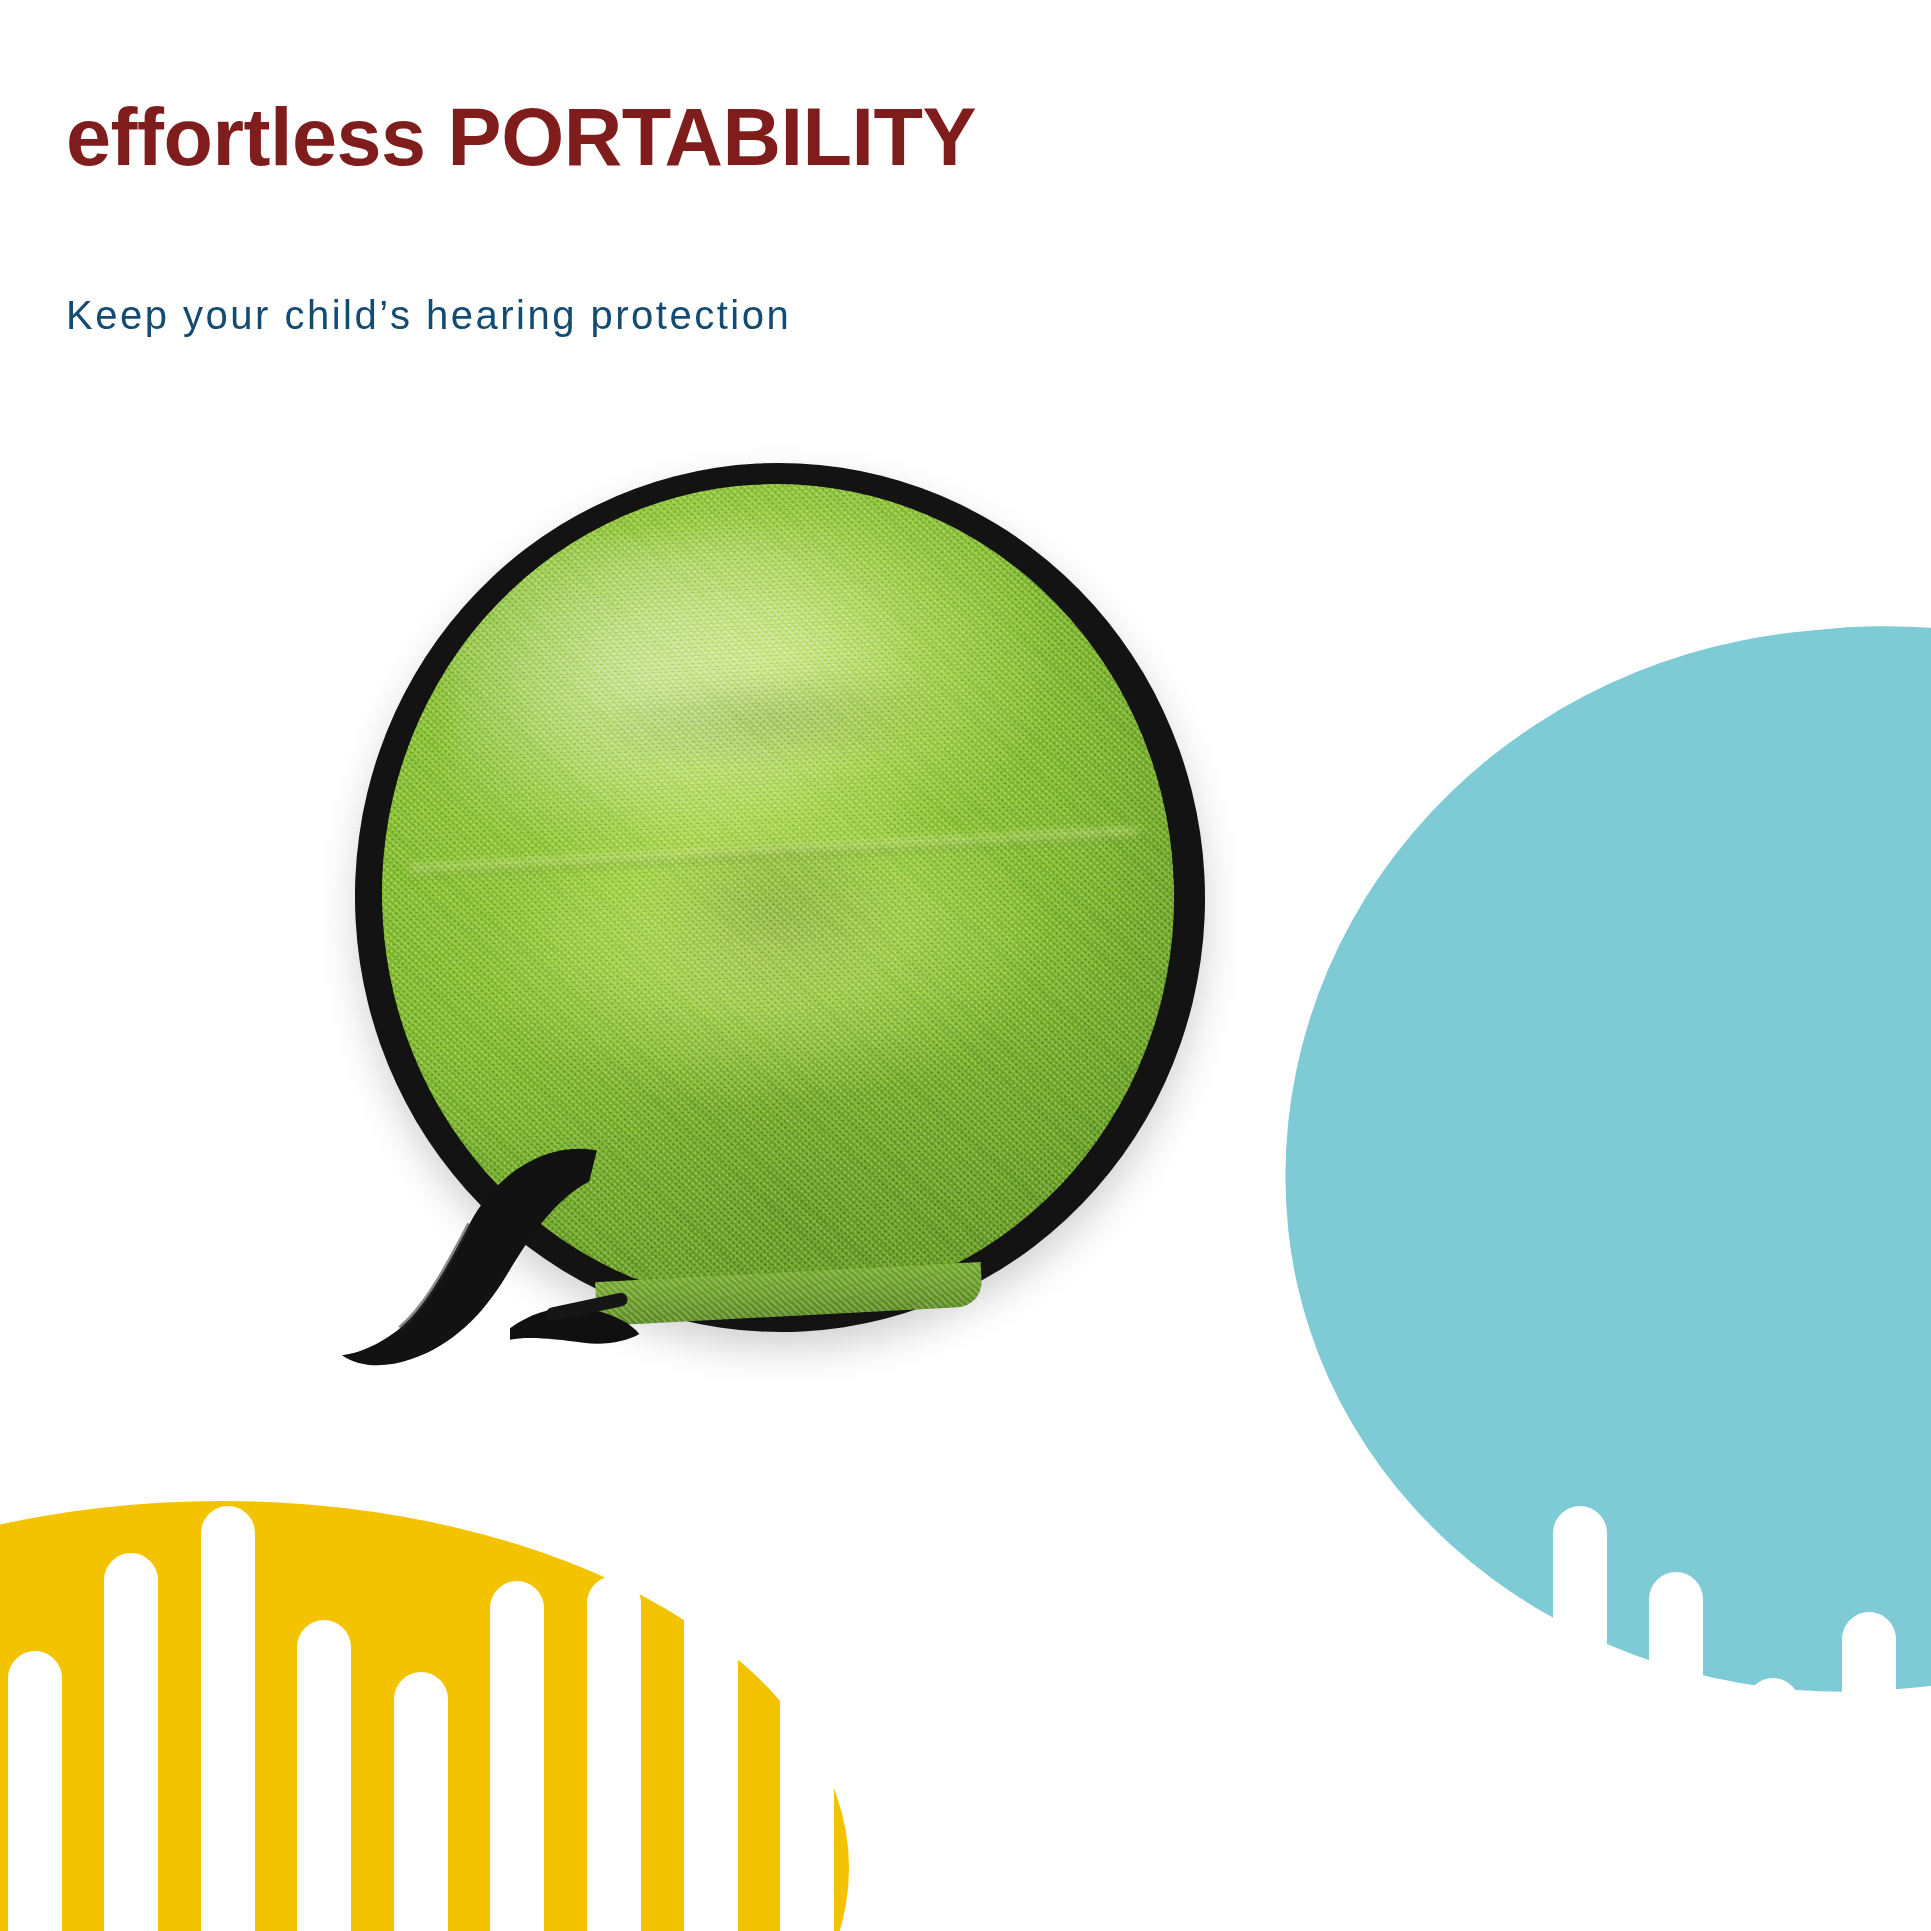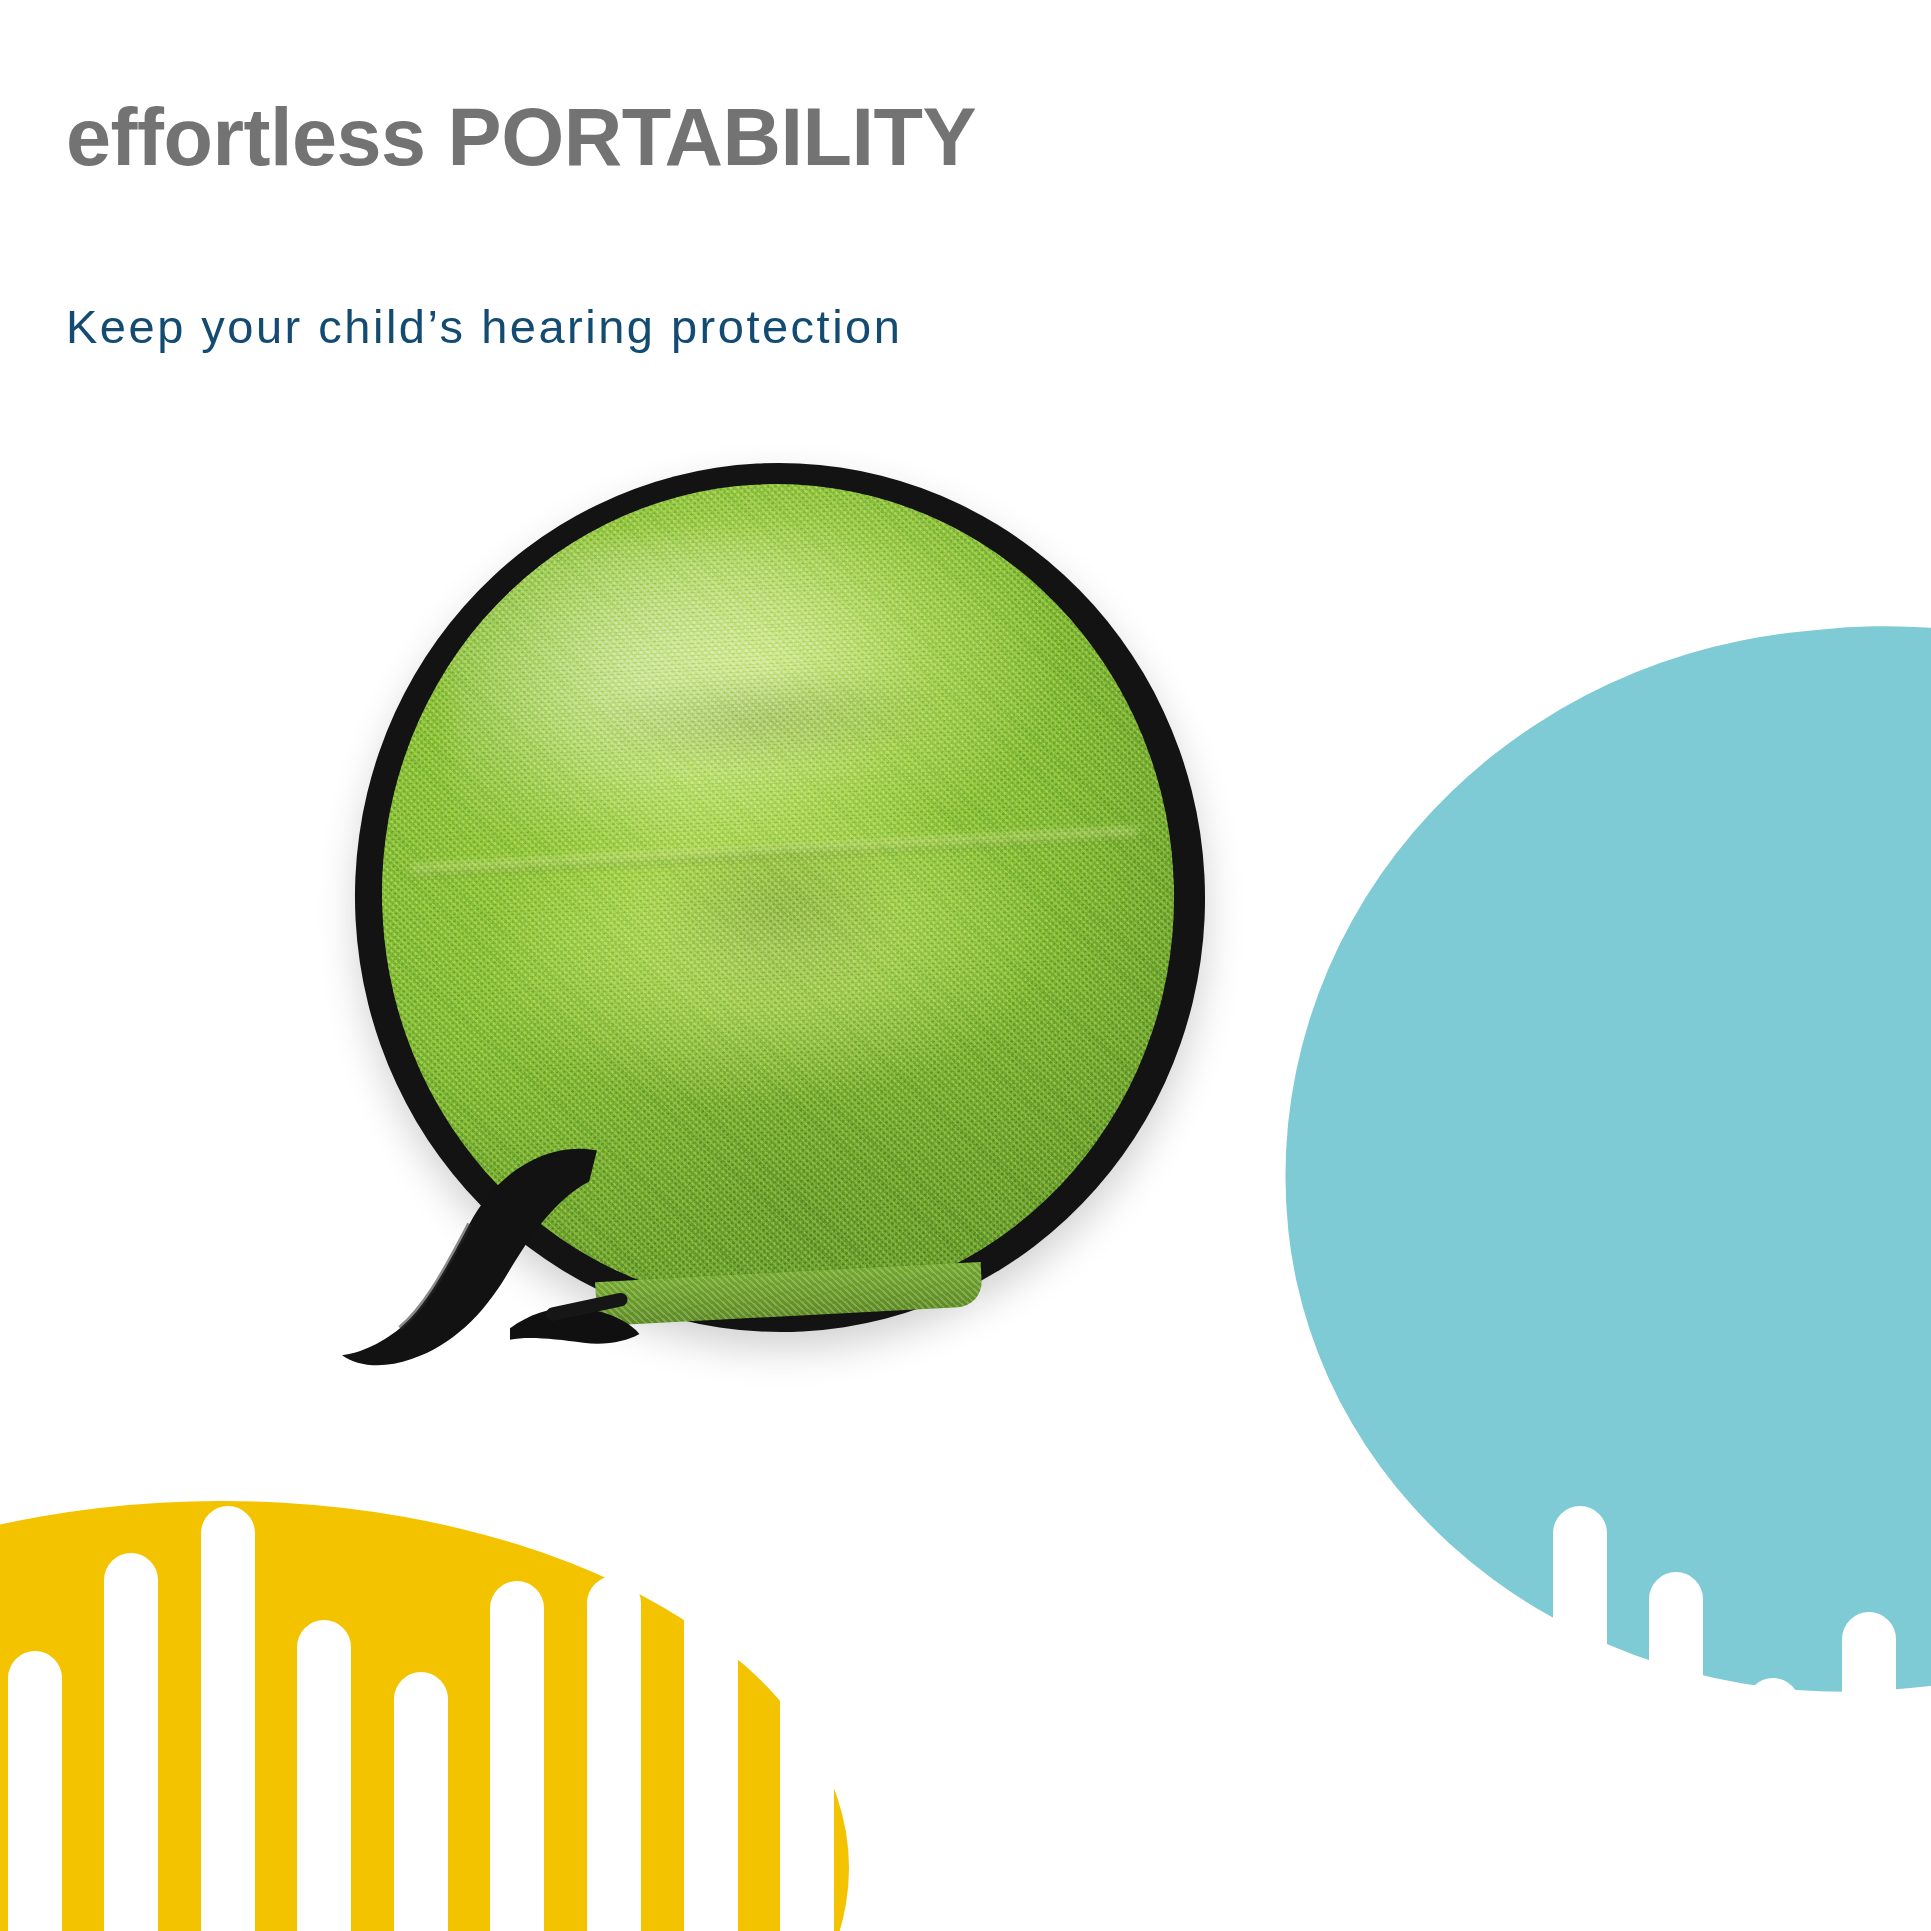--- a/index.html
+++ b/index.html
@@ -28,31 +28,31 @@
     border-radius:50%;
   }
 
   
   .bars{position:absolute;left:0;top:1506px;width:1931px;height:425px;}
   .bar{position:absolute;bottom:0;background:#ffffff;border-radius:39px 39px 0 0;}
 
   
   .headline{
     position:absolute;left:66px;top:37px;width:1255px;
-    color:#737373;
+    color:#7f1d1d;
     font-size:81px;
     font-weight:700;
     line-height:1.14;
     letter-spacing:-0.5px;
   }
   .headline .ln{display:block;}
   .subhead{
     position:absolute;left:66px;top:249px;width:1255px;
     color:#134B72;
-    font-size:47px;
+    font-size:40px;
     font-weight:400;
     line-height:1.33;
     letter-spacing:2.5px;
   }
   .subhead .ln{display:block;}
 
   
   .product{position:absolute;left:355px;top:463px;width:850px;height:898px;}
 
   

